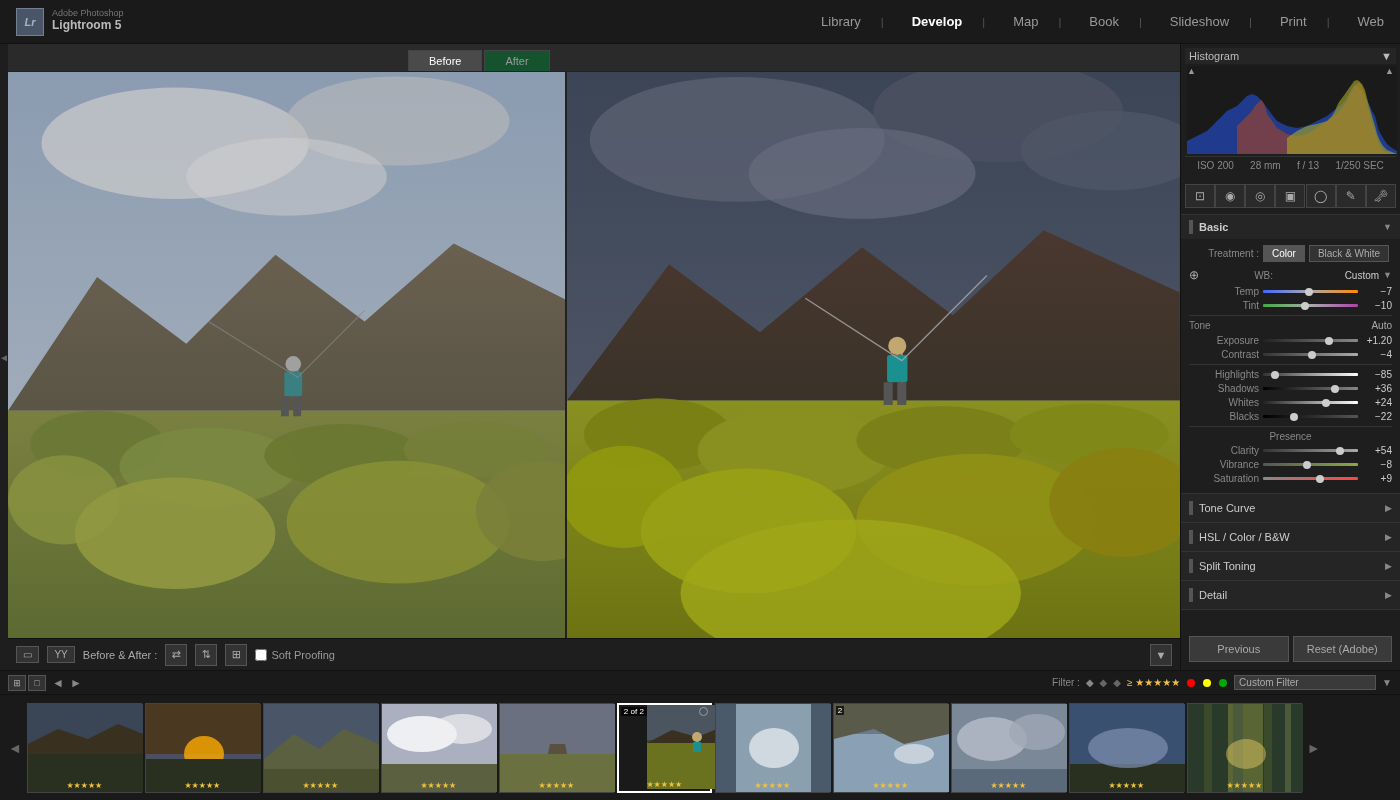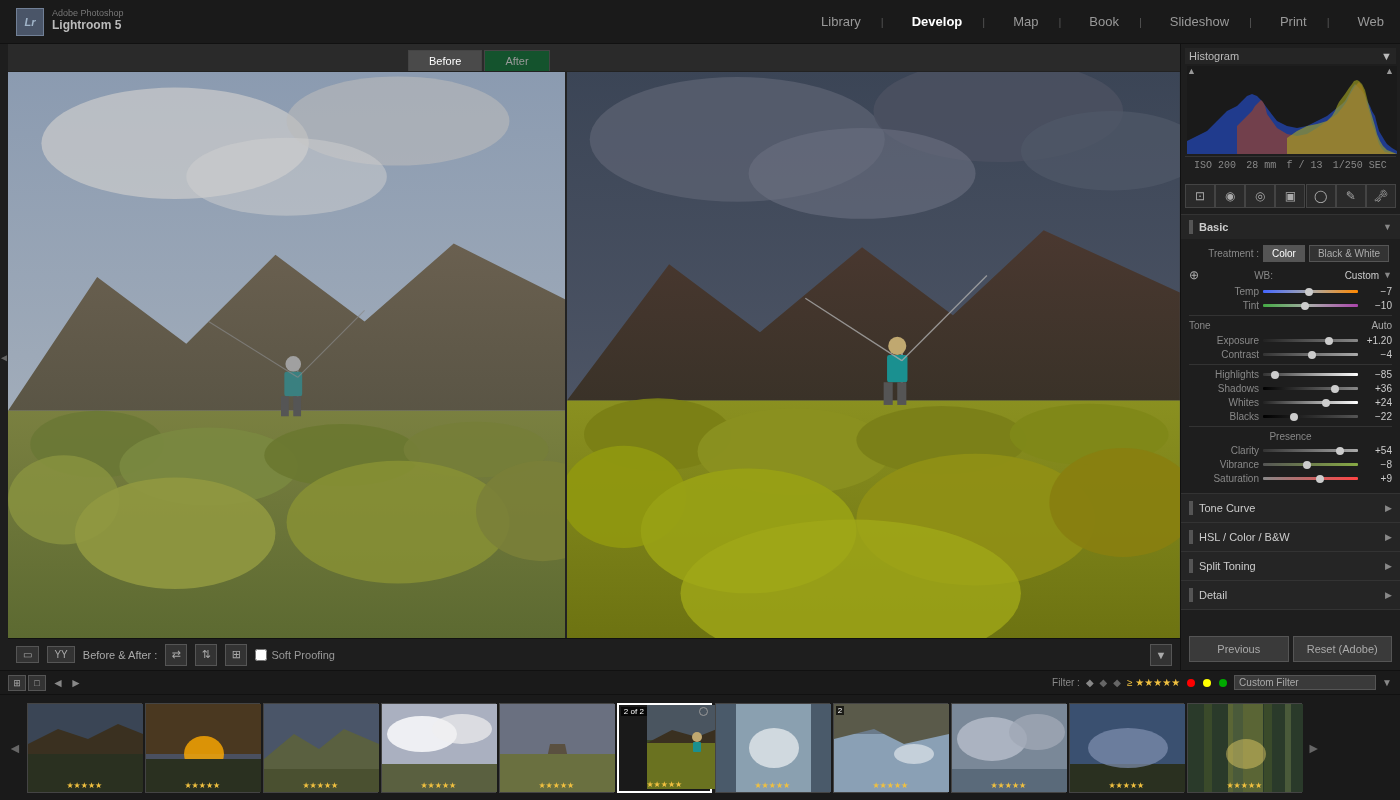--- a/index.html
+++ b/index.html
@@ -119,21 +119,21 @@
       flex-direction: column;
       flex-shrink: 0;
       border-left: 1px solid #111;
       overflow-y: auto;
     }
 
     
     #histogram-section { padding: 4px; }
     #histogram-header { display: flex; justify-content: space-between; align-items: center; padding: 2px 4px; font-size: 11px; color: #bbb; background: #252525; }
 
-    #camera-info { display: flex; justify-content: space-around; padding: 3px 4px; font-size: 10px; color: #888; border-top: 1px solid #333; font-family: Liberation Mono, monospace; }
+    #camera-info { display: flex; justify-content: space-around; padding: 3px 4px; font-size: 10px; color: #888; border-top: 1px solid #333; }
 
     
     #tool-icons { display: flex; justify-content: space-around; padding: 6px 4px; border-bottom: 1px solid #333; }
     .tool-icon-btn { width: 30px; height: 24px; background: #2a2a2a; border: 1px solid #444; display: flex; align-items: center; justify-content: center; cursor: pointer; color: #aaa; font-size: 12px; }
 
     
     .panel-section { border-bottom: 1px solid #333; }
     .section-header { display: flex; justify-content: space-between; align-items: center; padding: 5px 8px; cursor: pointer; background: #252525; }
     .section-title { font-size: 11px; color: #ccc; font-weight: bold; }
     .section-toggle { color: #888; font-size: 9px; }

